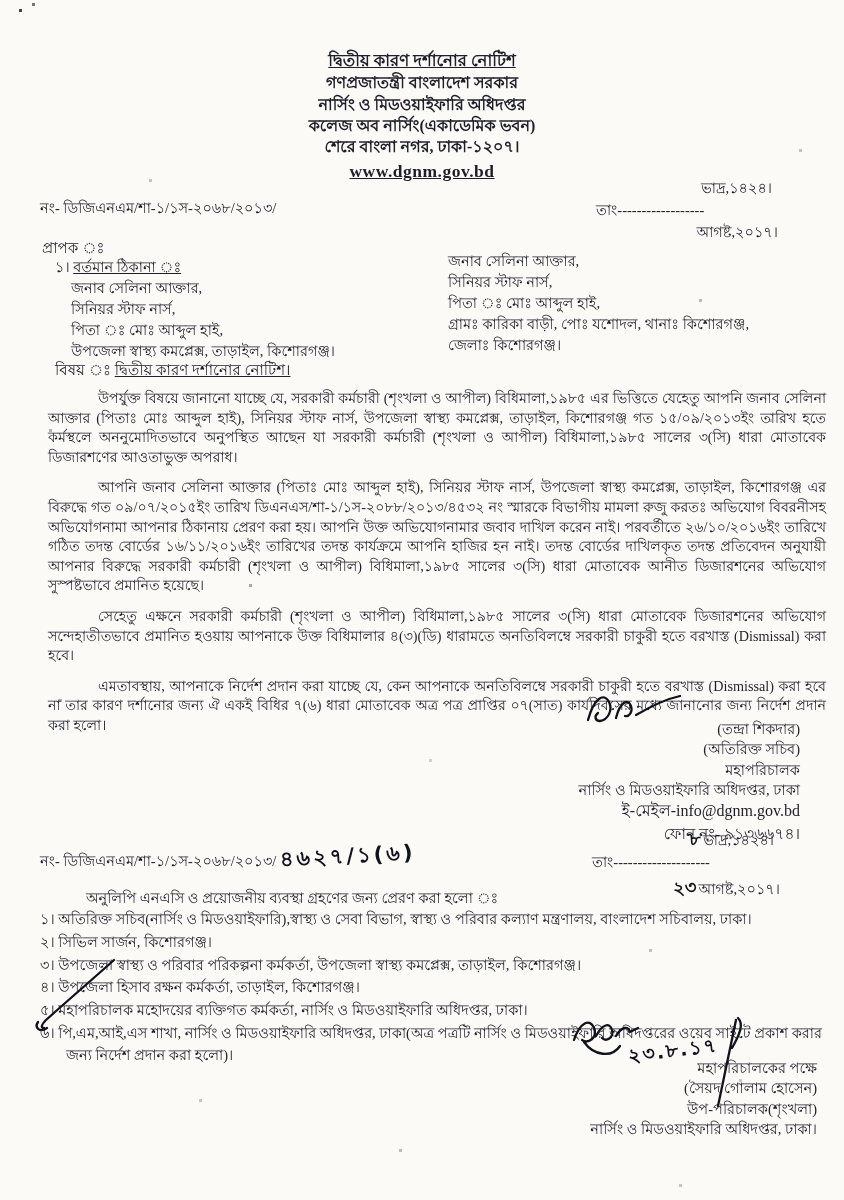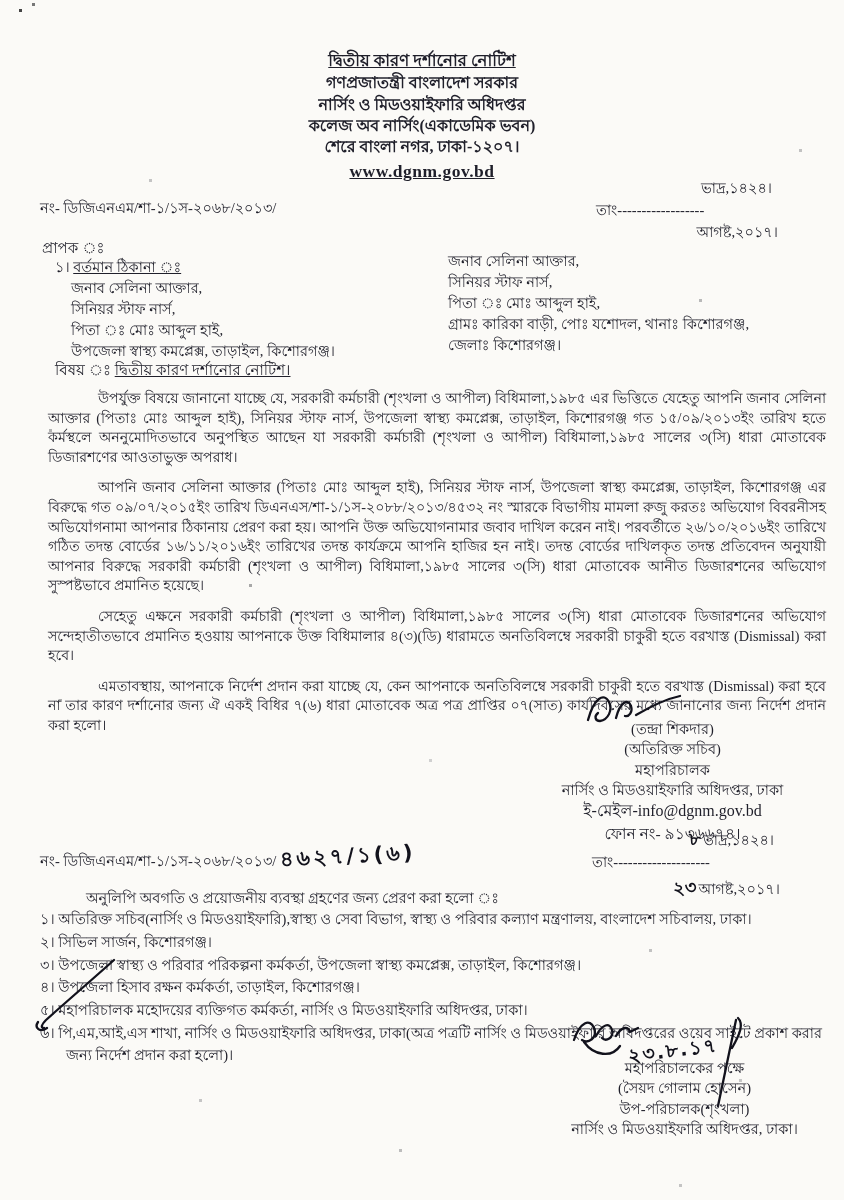--- a/index.html
+++ b/index.html
@@ -40,21 +40,21 @@
   .addr{position:absolute;font-size:14.5px;line-height:1.45;}
   #addr-present{top:257px;left:55px;}
   #addr-permanent{top:251px;left:432px;}
   .addr-heading .u{text-decoration:underline;}
   .addr-lines{padding-left:16px;}
   .subject{position:absolute;top:358px;left:55px;font-size:15px;}
   .subject .u{text-decoration:underline;}
   .bodytext{position:absolute;top:389px;left:48px;width:778px;
     font-size:14.2px;line-height:1.38;text-align:justify;}
   .bodytext p{margin:0 0 11px 0;text-indent:50px;}
-  .sigblock{position:absolute;text-align:center;font-size:14.5px;line-height:1.4;}
+  .sigblock{position:absolute;text-align:right;font-size:14.5px;line-height:1.4;}
   #sig1{top:719px;left:545px;width:255px;}
   #sig1 .email{font-size:16px;}
   #sig1 .phone{font-size:15.5px;}
   #sig2{top:1058px;left:552px;width:265px;}
   .hw{font-family:"DejaVu Sans","Liberation Sans",sans-serif;color:var(--handwriting);}
   .hw-number{display:inline-block;font-size:21px;font-weight:bold;letter-spacing:3px;
     transform:rotate(-3deg) translateY(-3px);}
   .hw-day{display:inline-block;font-size:18px;font-weight:bold;margin-right:2px;
     transform:rotate(-4deg);}
   .copyline{position:absolute;top:887px;left:86px;font-size:14.5px;}
@@ -146,21 +146,21 @@
   <div class="dateblock" id="dateblock2">
     <div class="db-right">
       <span class="hw hw-day">৮</span><span>ভাদ্র,১৪২৪।</span>
     </div>
     <div>তাং--------------------</div>
     <div class="db-right2">
       <span class="hw hw-day">২৩</span><span>আগষ্ট,২০১৭।</span>
     </div>
   </div>
 
-  <div class="copyline">অনুলিপি অবগতি ও প্রয়োজনীয় ব্যবস্থা গ্রহণের জন্য প্রেরণ করা  হলো ঃ</div>
+  <div class="copyline">অনুলিপি এনএসি ও প্রয়োজনীয় ব্যবস্থা গ্রহণের জন্য প্রেরণ করা  হলো ঃ</div>
   <div class="dist">
     <div class="item">১। অতিরিক্ত সচিব(নার্সিং ও মিডওয়াইফারি),স্বাস্থ্য ও সেবা বিভাগ, স্বাস্থ্য ও পরিবার কল্যাণ মন্ত্রণালয়, বাংলাদেশ সচিবালয়, ঢাকা।</div>
     <div class="item">২। সিভিল সার্জন, কিশোরগঞ্জ।</div>
     <div class="item">৩। উপজেলা স্বাস্থ্য ও পরিবার পরিকল্পনা কর্মকর্তা, উপজেলা স্বাস্থ্য কমপ্লেক্স, তাড়াইল, কিশোরগঞ্জ।</div>
     <div class="item">৪। উপজেলা হিসাব রক্ষন কর্মকর্তা, তাড়াইল, কিশোরগঞ্জ।</div>
     <div class="item">৫। মহাপরিচালক মহোদয়ের ব্যক্তিগত কর্মকর্তা, নার্সিং ও মিডওয়াইফারি অধিদপ্তর, ঢাকা।</div>
     <div class="item">৬। পি,এম,আই,এস শাখা, নার্সিং ও মিডওয়াইফারি অধিদপ্তর, ঢাকা(অত্র পত্রটি নার্সিং ও মিডওয়াইফারি অধিদপ্তরের ওয়েব সাইটে প্রকাশ করার জন্য নির্দেশ প্রদান করা হলো)।</div>
   </div>
 
   <svg class="sig-scribble" id="strike" width="90" height="80" viewBox="0 0 90 80">

